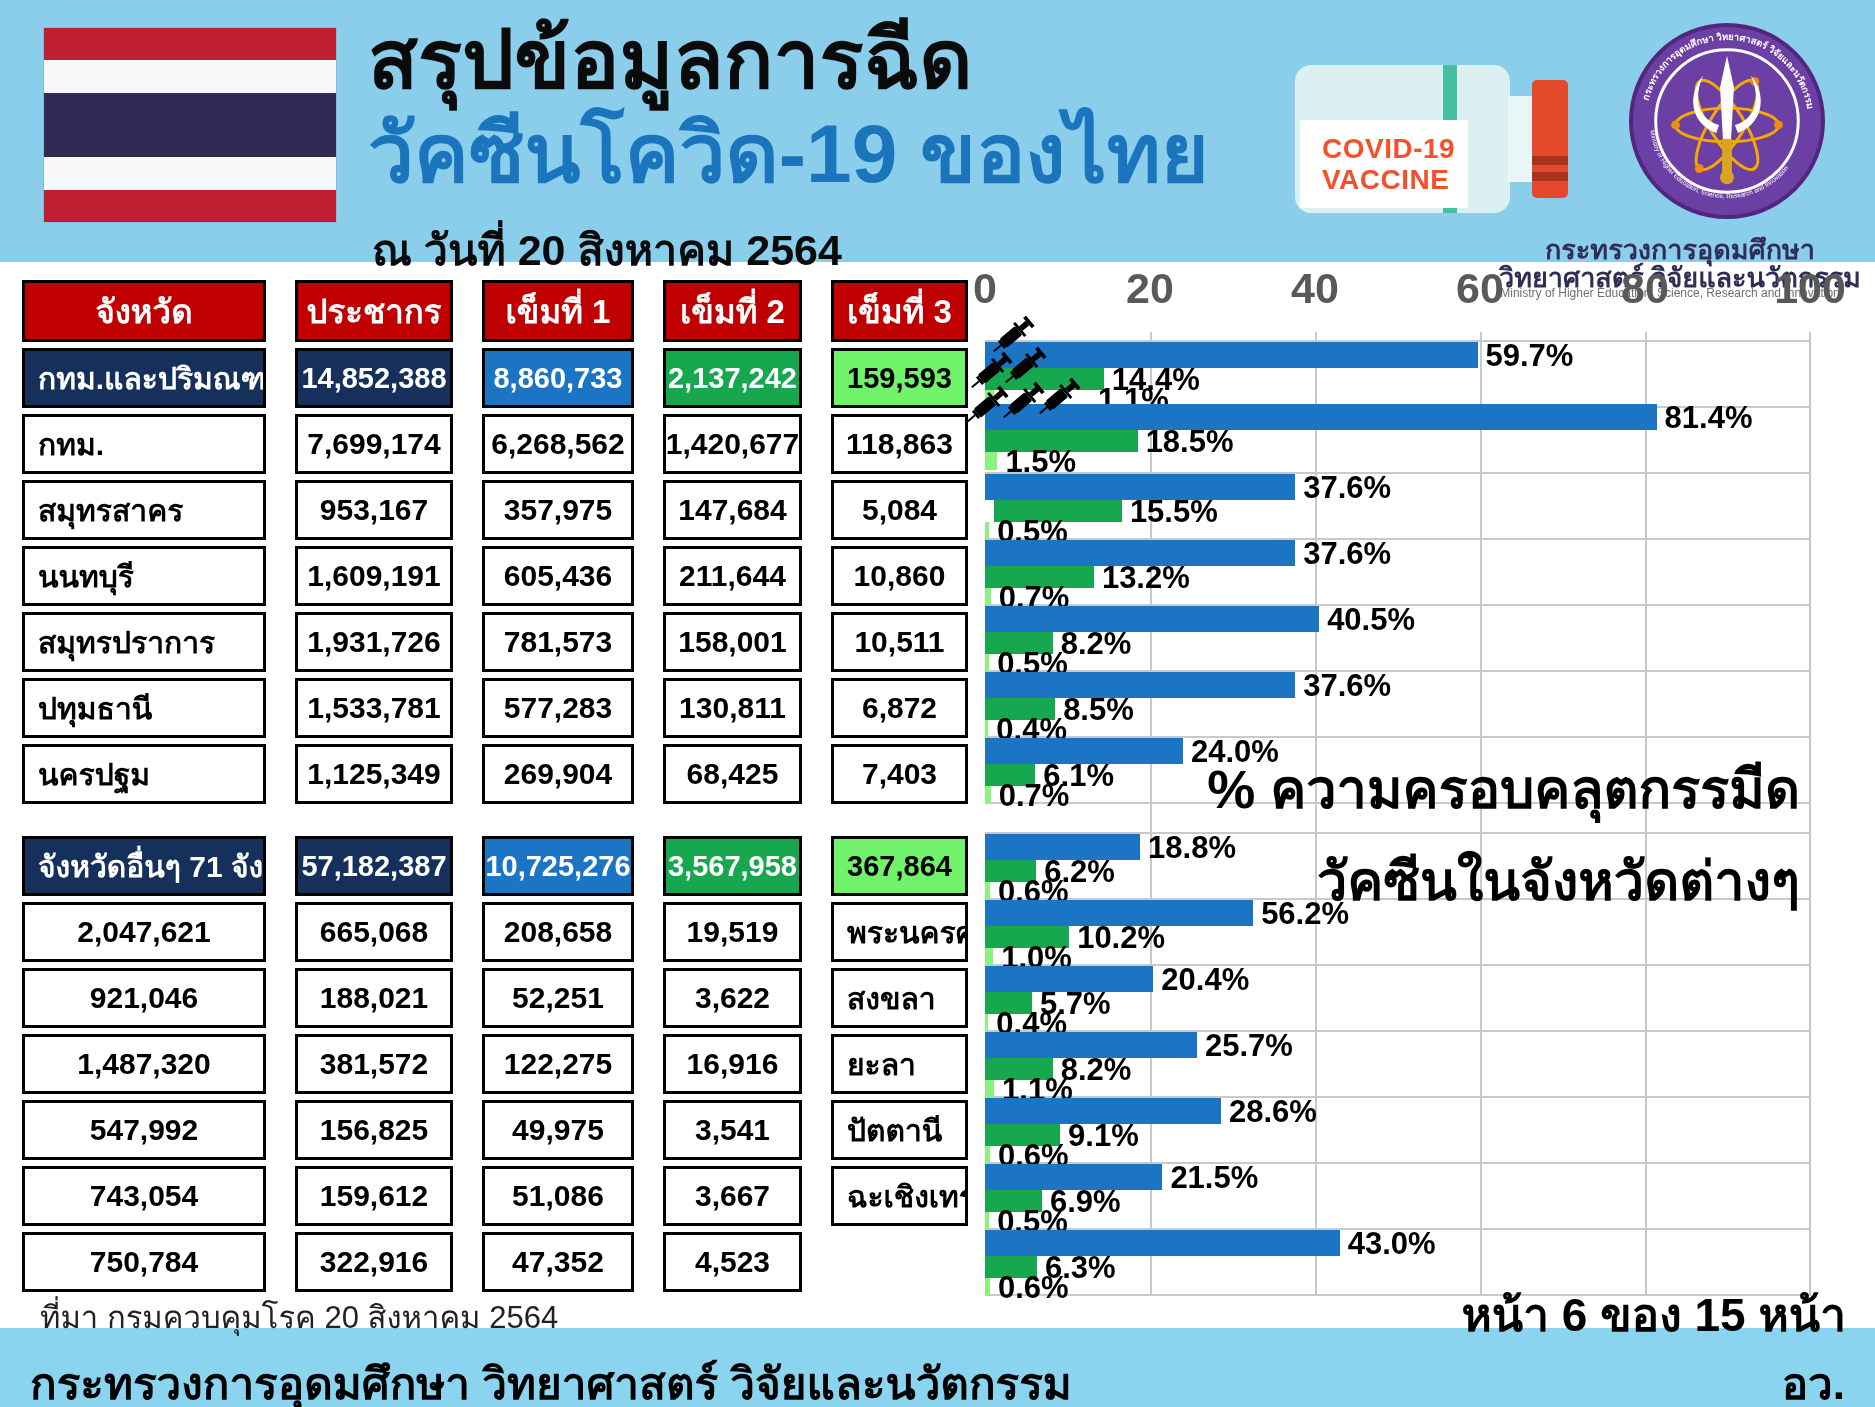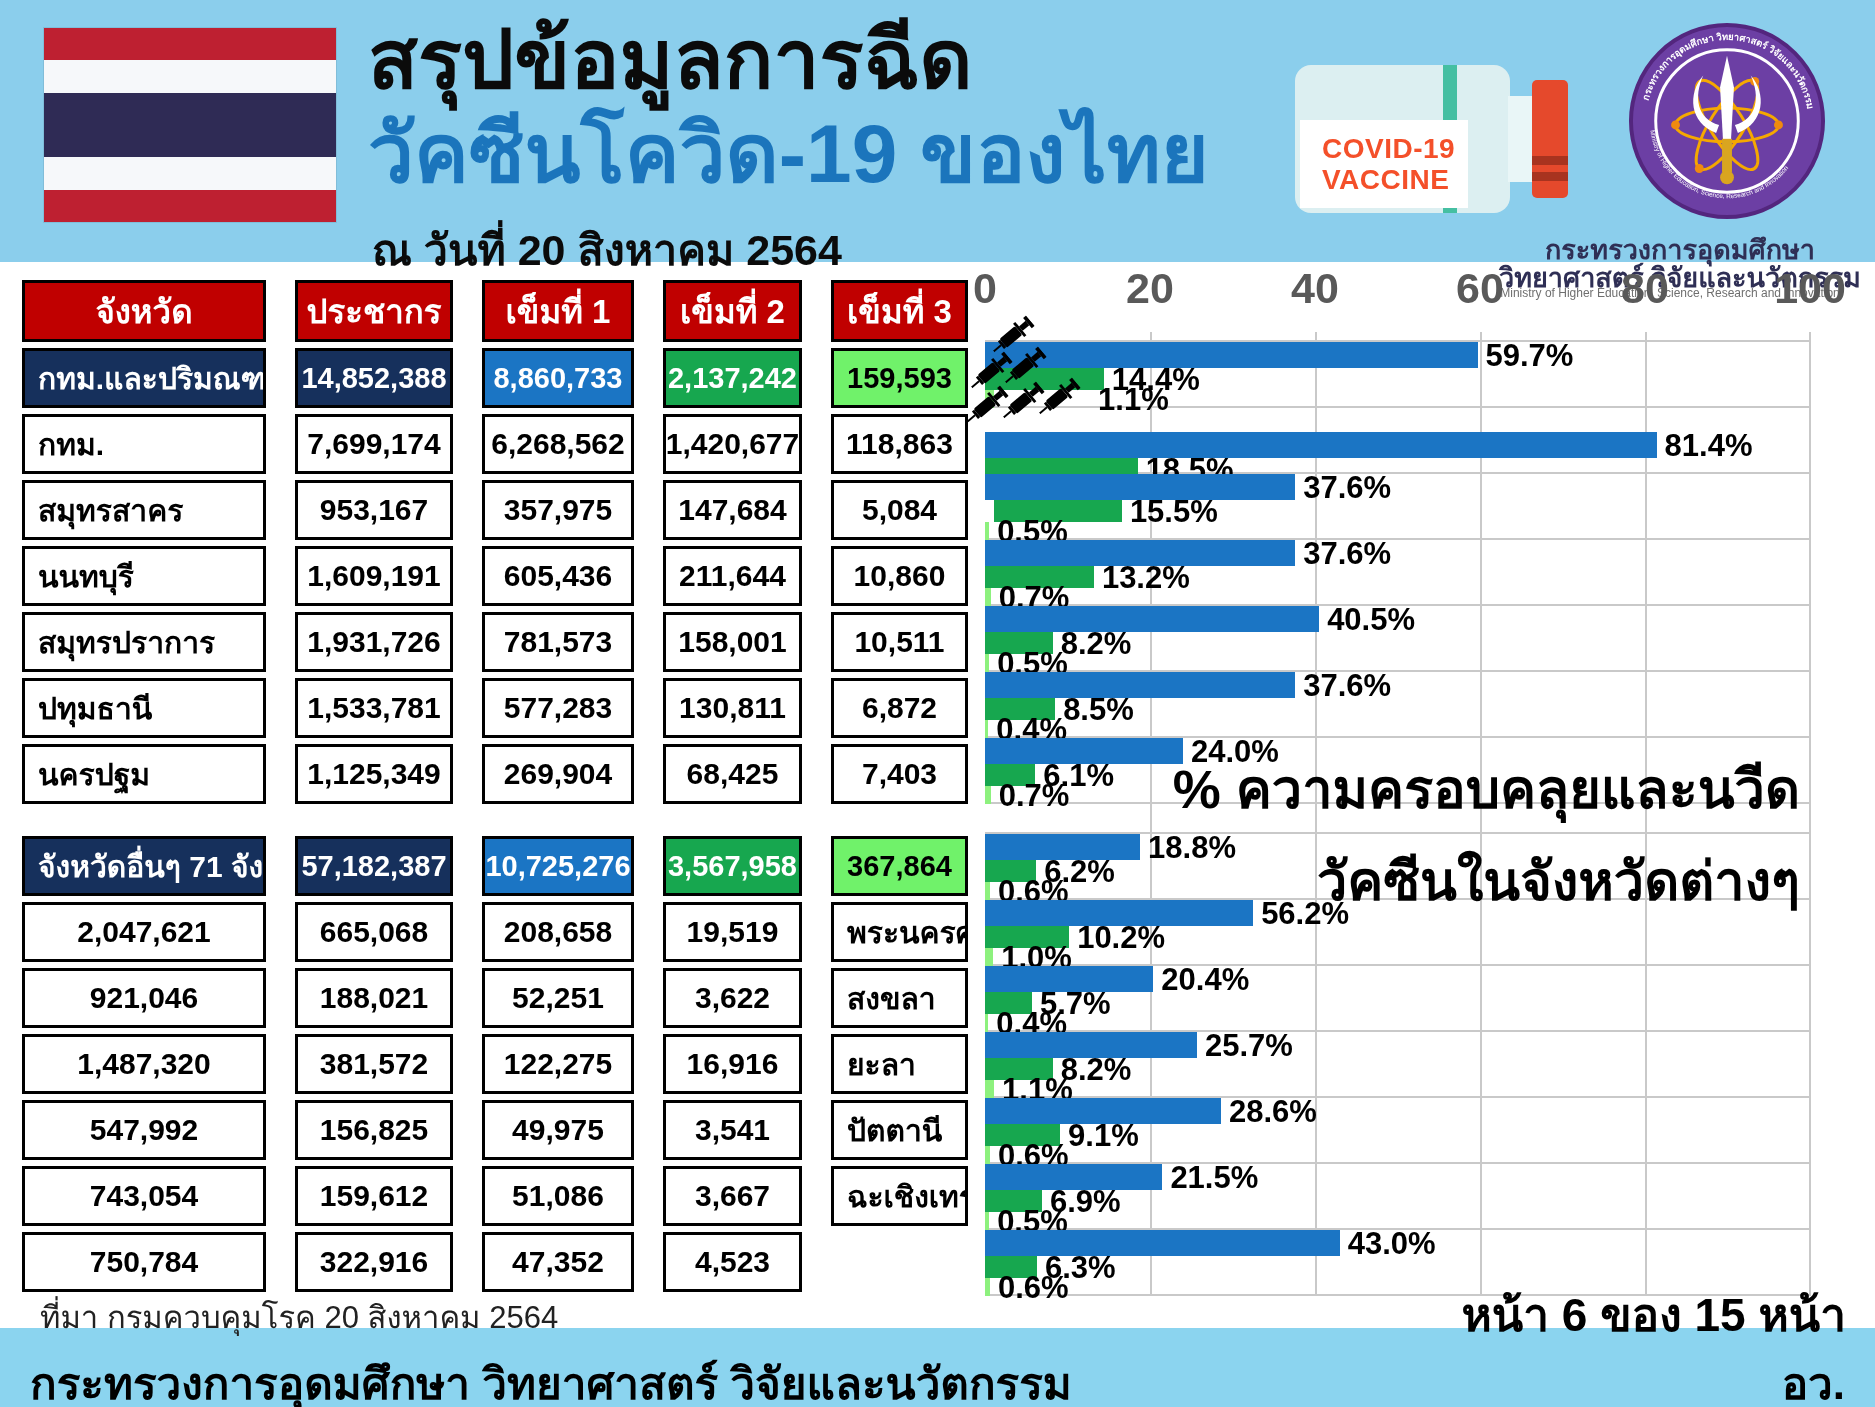--- a/index.html
+++ b/index.html
@@ -264,21 +264,21 @@
         </div>
         <div class="bar-row" style="height: 22px;">
           <div class="bar b1" style="width: 118.8px;"></div>
           <span class="bar-label">14.4%</span>
         </div>
         <div class="bar-row" style="height: 18px;">
           <div class="bar b2" style="width: 9.075px;"></div>
           <span class="bar-label" style="margin-left: 104px;">1.1%</span>
         </div>
       </div>
-      <div class="cgroup" style="top: 432px;">
+      <div class="cgroup" style="top: 404px;">
         <div class="bar-row" style="height: 26px;">
           <div class="bar b0" style="width: 671.55px;"></div>
           <span class="bar-label">81.4%</span>
         </div>
         <div class="bar-row" style="height: 22px;">
           <div class="bar b1" style="width: 152.625px;"></div>
           <span class="bar-label">18.5%</span>
         </div>
         <div class="bar-row" style="height: 18px;">
           <div class="bar b2" style="width: 12.375px;"></div>
@@ -509,21 +509,21 @@
       <g fill="#000">
         <path d="M0 8h10v2H0z"></path>
         <rect x="10" y="4" width="3" height="10"></rect>
         <rect x="13" y="3" width="21" height="12" rx="2"></rect>
         <rect x="34" y="0" width="3" height="18"></rect>
         <rect x="37" y="6" width="9" height="6"></rect>
         <rect x="46" y="2" width="4" height="14"></rect>
       </g>
     </svg>
 
-  <div class="abs ann1">% ความครอบคลุยและนวีด</div>
+  <div class="abs ann1">% ความครอบคลุตกรรมีด</div>
   <div class="abs ann2">วัคซีนในจังหวัดต่างๆ</div>
   <div class="abs pagelab">หน้า 6 ของ 15 หน้า</div>
 
   <div class="abs source">ที่มา กรมควบคุมโรค 20 สิงหาคม 2564</div>
   <div class="abs foot-left">กระทรวงการอุดมศึกษา วิทยาศาสตร์ วิจัยและนวัตกรรม</div>
   <div class="abs foot-right">อว.</div>
 
 </div>
 
 </body></html>

